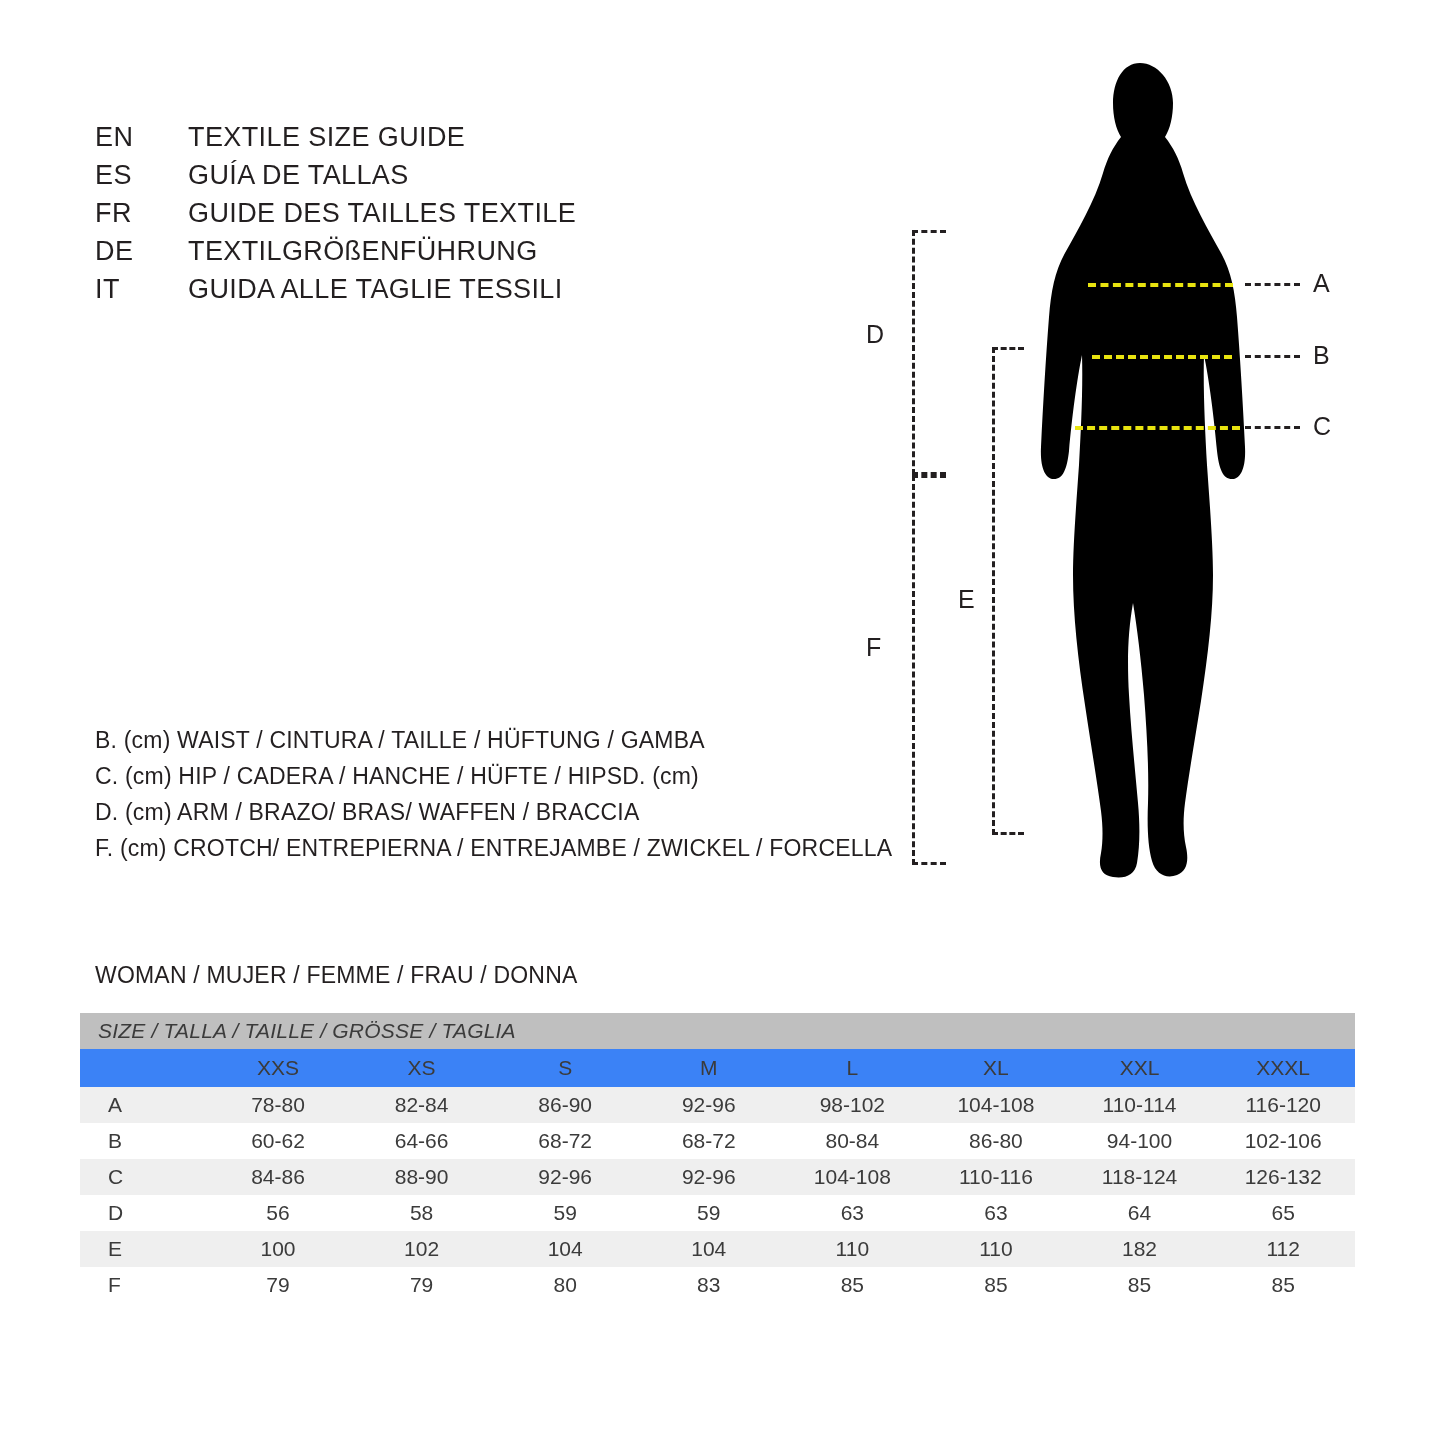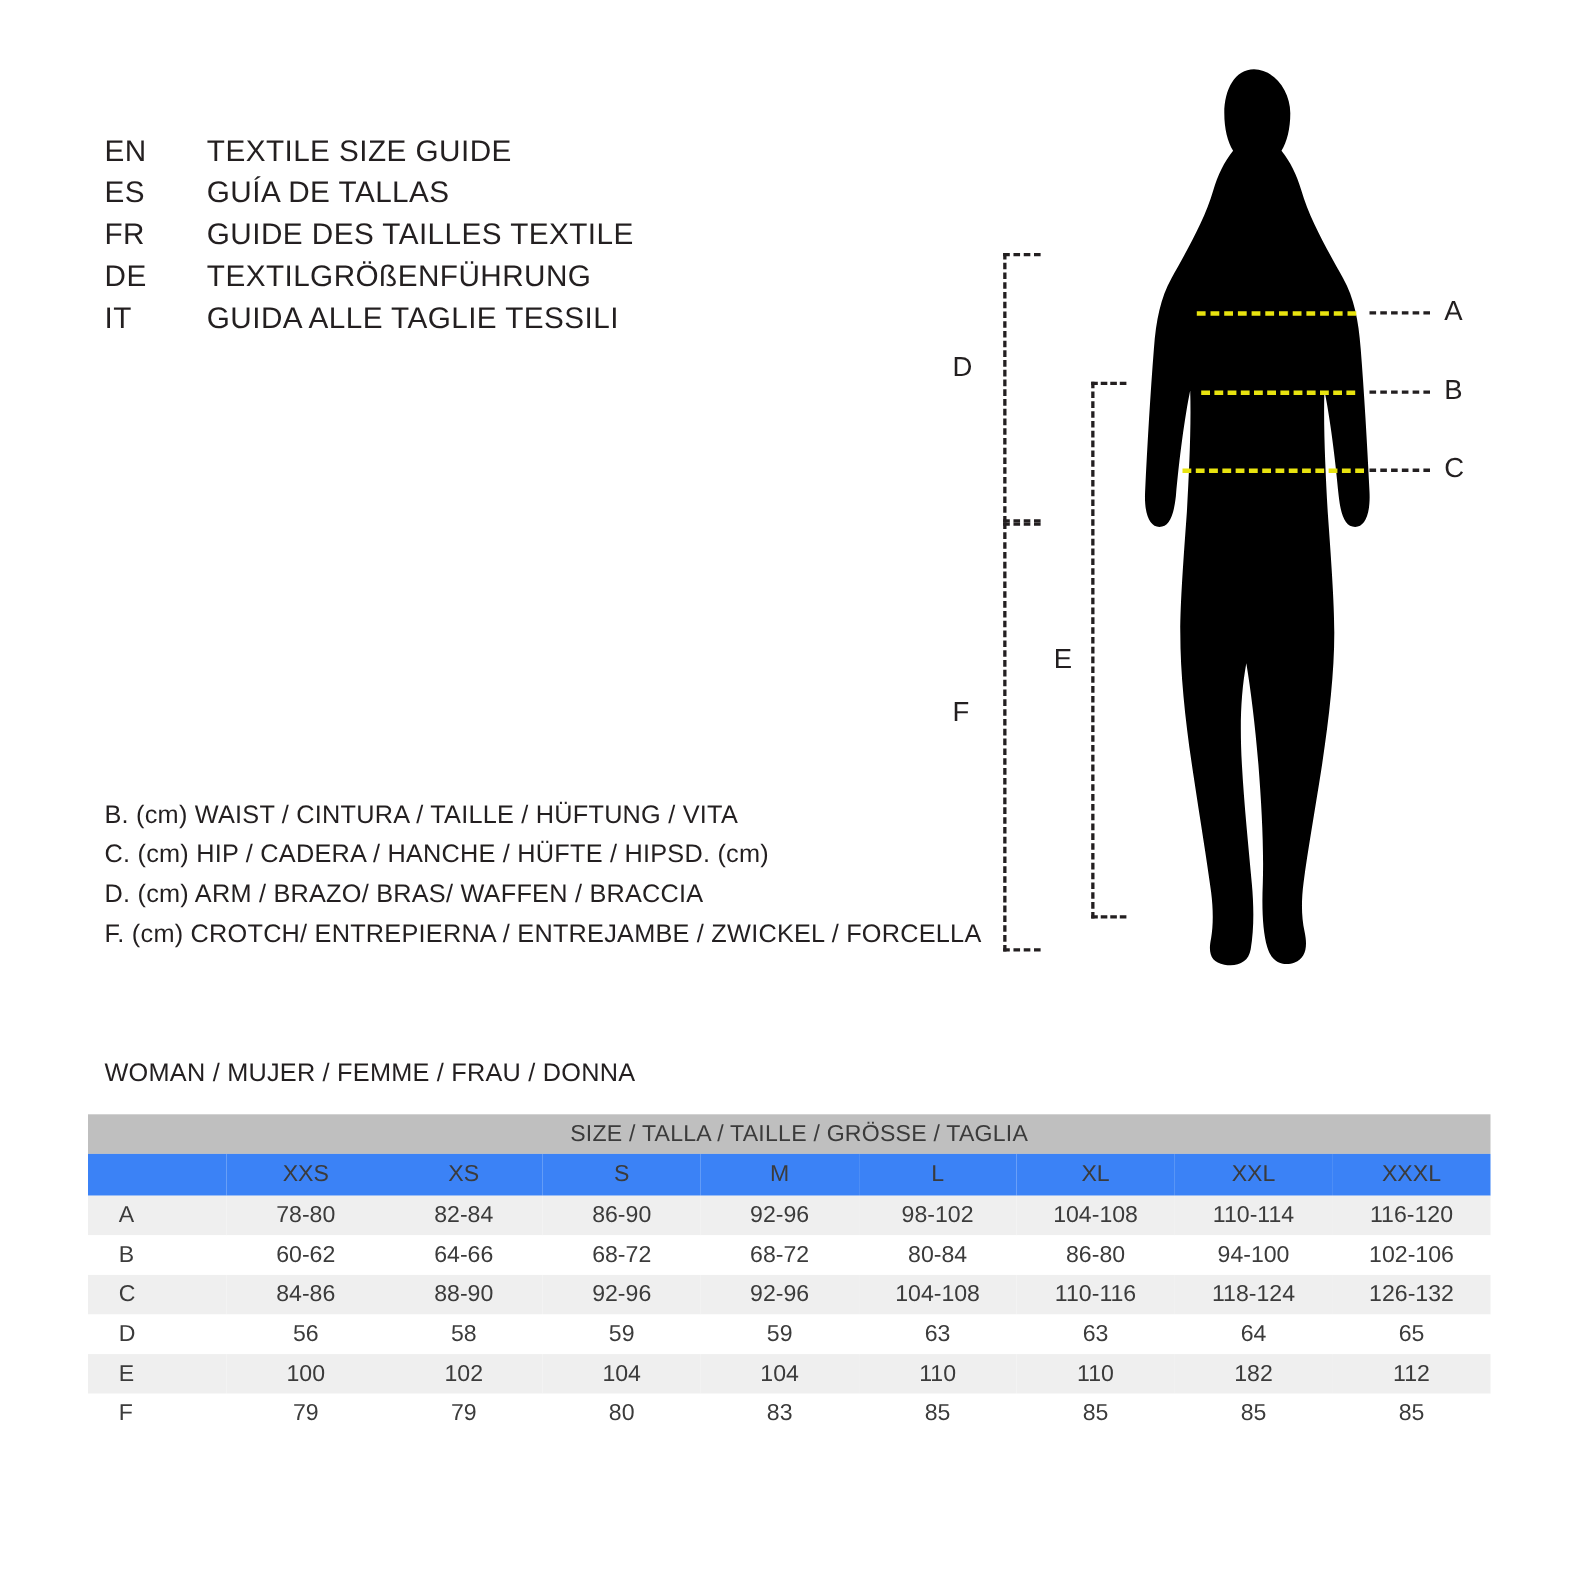--- a/index.html
+++ b/index.html
@@ -76,26 +76,27 @@
   .size-table td, .size-table th {
     padding: 0;
     margin: 0;
     height: 36px;
     font-weight: normal;
     text-align: center;
     vertical-align: middle;
   }
   .size-table .hdr-bar td {
     background: #bfbfbf;
-    text-align: center;
+    text-align: left;
     padding-left: 18px;
     height: 36px;
     font-size: 21px;
     color: #3b3b3b;
     letter-spacing: 0.2px;
+    font-style: italic;
   }
   .size-table .col-sizes td {
     background: #3b82f6;
     height: 38px;
   }
   .size-table tr.shade td { background: #efefef; }
   .size-table tr.plain td { background: #ffffff; }
   .size-table td.rowlab {
     text-align: left;
     padding-left: 28px;
@@ -167,21 +168,21 @@
     <span class="lang-code">DE</span>
     <span class="lang-text">TEXTILGRÖßENFÜHRUNG</span>
   </div>
   <div class="lang-row">
     <span class="lang-code">IT</span>
     <span class="lang-text">GUIDA ALLE TAGLIE TESSILI</span>
   </div>
 </div>
 
 <div class="legend-block">
-  <div class="legend-row">B. (cm) WAIST / CINTURA / TAILLE / HÜFTUNG / VITA</div>
+  <div class="legend-row">B. (cm) WAIST / CINTURA / TAILLE / HÜFTUNG / GAMBA</div>
   <div class="legend-row">C. (cm) HIP / CADERA / HANCHE / HÜFTE / HIPSD. (cm)</div>
   <div class="legend-row">D. (cm) ARM / BRAZO/ BRAS/ WAFFEN / BRACCIA</div>
   <div class="legend-row">F. (cm) CROTCH/ ENTREPIERNA / ENTREJAMBE / ZWICKEL / FORCELLA</div>
 </div>
 
 <div class="group-label">WOMAN / MUJER / FEMME / FRAU / DONNA</div>
 
 <div class="figure-area">
 
   <svg class="silhouette" viewBox="0 0 230 835" aria-hidden="true">

